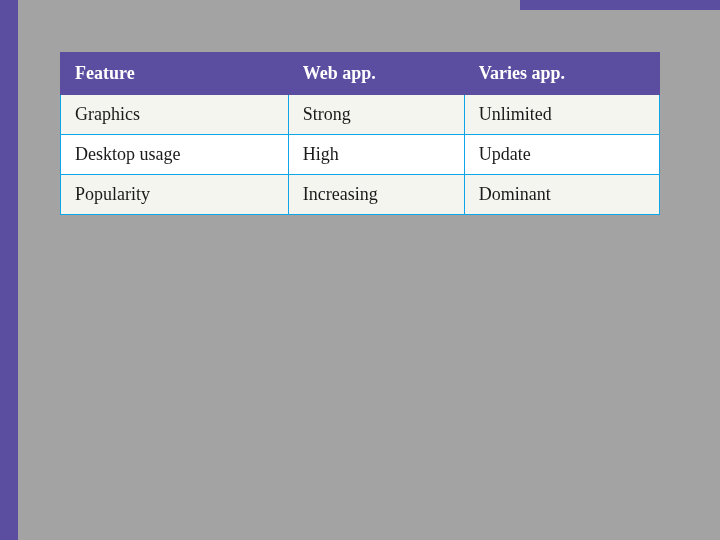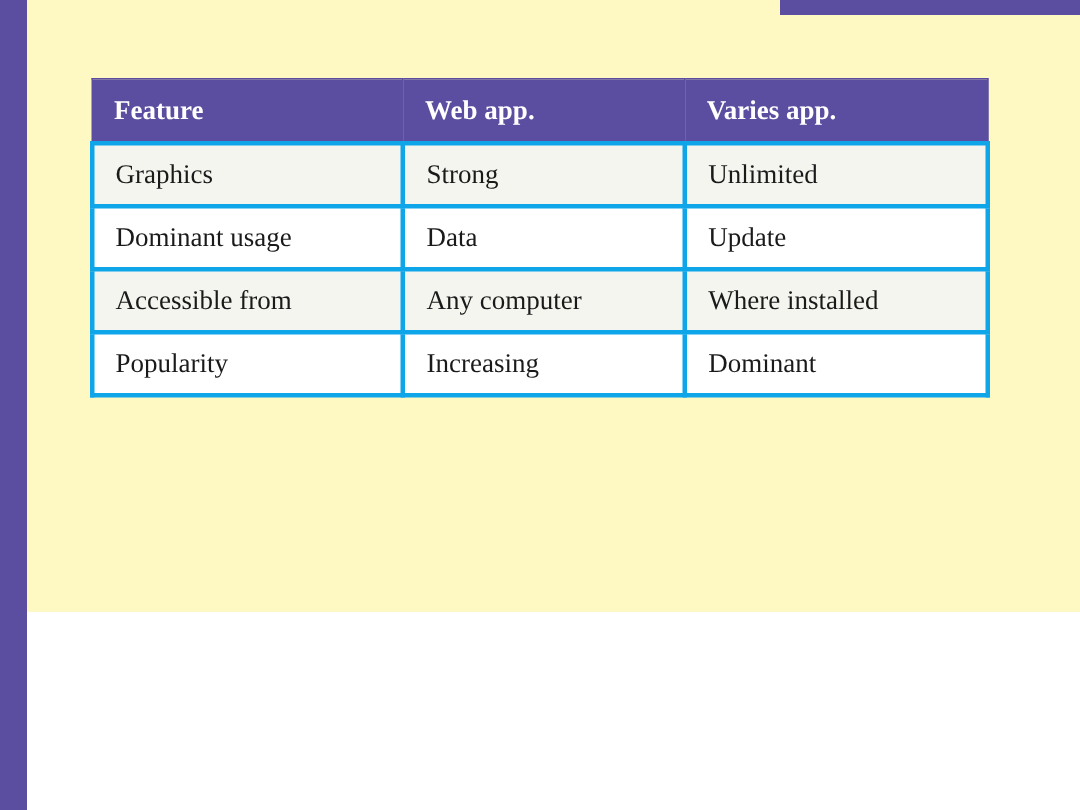--- a/index.html
+++ b/index.html
@@ -11,22 +11,22 @@
     body {
       width: 720px;
       height: 540px;
       background: #ffffff;
       font-family: Georgia, 'Times New Roman', serif;
       overflow: hidden;
     }
 
     .slide {
       width: 720px;
-      height: 408px;
-      background: #fef9c3;
+      height: 540px;
+      background: #a3a3a3;
       padding: 30px 50px 30px 50px;
       position: relative;
     }
 
     
     .left-bar {
       position: absolute;
       left: 0;
       top: 0;
       width: 18px;
@@ -67,21 +67,21 @@
       background: #5b4ea0;
       color: #ffffff;
       padding: 10px 14px;
       text-align: left;
       font-weight: bold;
       border: 1px solid #5b4ea0;
     }
 
     tbody tr td {
       padding: 9px 14px;
-      border: 3px solid #0ea5e9;
+      border: 1px solid #0ea5e9;
       color: #1a1a1a;
       background: #ffffff;
     }
 
     tbody tr:nth-child(odd) td {
       background: #f5f5f0;
     }
 
     tbody tr:nth-child(even) td {
       background: #ffffff;
@@ -105,28 +105,23 @@
           <th>Varies app.</th>
         </tr>
       </thead>
       <tbody id="table-body">
       <tr>
             <td>Graphics</td>
             <td>Strong</td>
             <td>Unlimited</td>
           </tr>
           <tr>
-            <td>Dominant usage</td>
-            <td>Data</td>
+            <td>Desktop usage</td>
+            <td>High</td>
             <td>Update</td>
-          </tr>
-          <tr>
-            <td>Accessible from</td>
-            <td>Any computer</td>
-            <td>Where installed</td>
           </tr>
           <tr>
             <td>Popularity</td>
             <td>Increasing</td>
             <td>Dominant</td>
           </tr>
         </tbody>
     </table>
   </div>
 </div>

